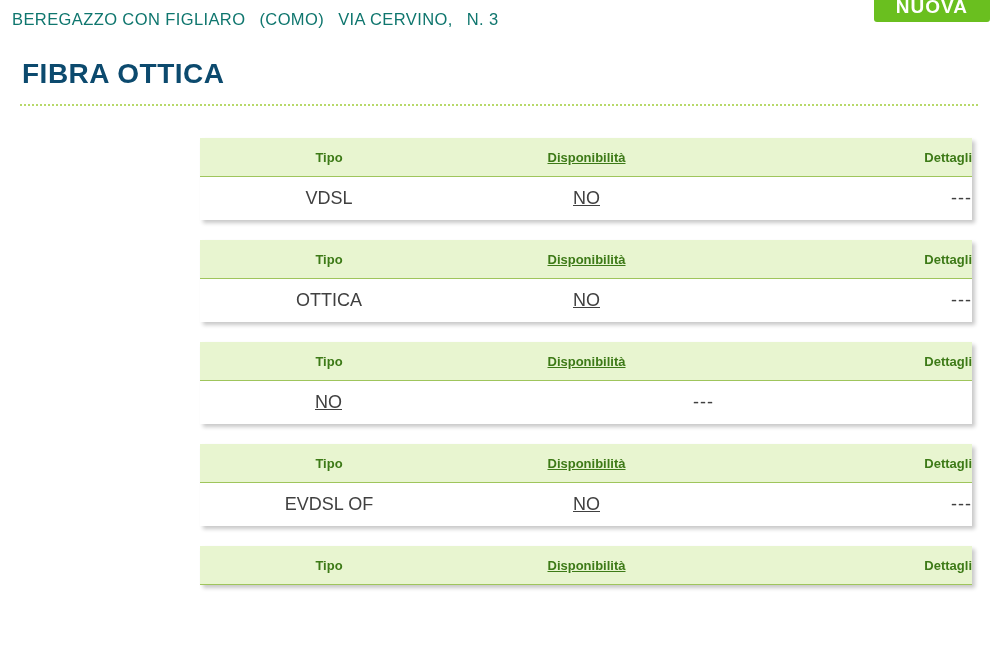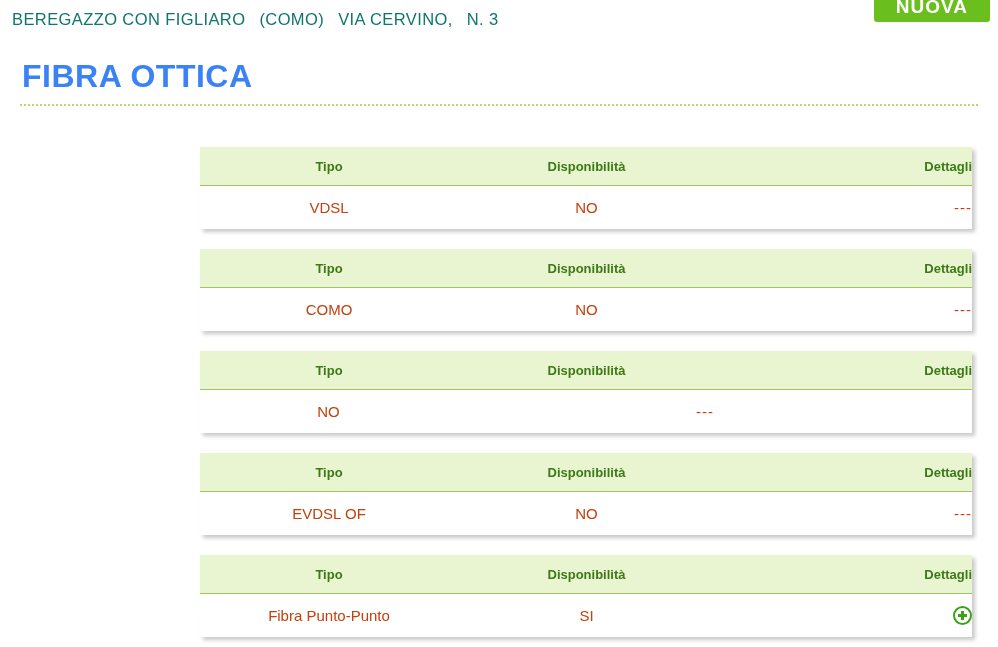--- a/index.html
+++ b/index.html
@@ -42,22 +42,22 @@
     letter-spacing: 0.4px;
     white-space: nowrap;
   }
   .address-line .seg {
     margin-right: 14px;
   }
   .section-title {
     position: absolute;
     top: 58px;
     left: 22px;
-    color: #3b82f6;
-    font-size: 32px;
+    color: #0c4a6e;
+    font-size: 28px;
     font-weight: bold;
     letter-spacing: 0.5px;
   }
   .divider {
     position: absolute;
     top: 104px;
     left: 20px;
     width: 958px;
     height: 0;
     border-top: 2px dotted #b7d96a;
@@ -66,49 +66,48 @@
     position: absolute;
     top: 138px;
     left: 200px;
     width: 775px;
   }
   .card {
     width: 772px;
     margin-bottom: 20px;
     box-shadow: 3px 3px 4px rgba(0,0,0,0.22);
     background: #ffffff;
-    margin-top: 9px;
   }
   .card .hdr {
     display: flex;
     background: #e8f5d0;
     border-bottom: 1px solid #9fc55c;
     height: 38px;
     align-items: center;
   }
   .card .row {
     display: flex;
     background: #ffffff;
     height: 43px;
     align-items: center;
   }
   .col {
     text-align: center;
     font-size: 13px;
   }
   .col-1 { width: 258px; }
-  .col-2 { width: 257px; }
+  .col-2 { width: 257px; text-decoration: underline; }
   .col-3 { width: 257px; text-align: right; }
   .hdr .col {
     color: #3d7a17;
     font-weight: bold;
   }
   .row .col {
-    color: #c2410c;
-    font-size: 15px;
+    color: #404040;
+    font-size: 18px;
   }
   .dash {
     color: #555555;
     letter-spacing: 1px;
   }
   .plus-icon {
     display: inline-block;
     width: 15px;
     height: 15px;
     border-radius: 50%;
@@ -166,21 +165,21 @@
       </div>
     </div>
 
     <div class="card">
       <div class="hdr">
         <div class="col col-1">Tipo</div>
         <div class="col col-2">Disponibilità</div>
         <div class="col col-3">Dettagli</div>
       </div>
       <div class="row">
-        <div class="col col-1">COMO</div>
+        <div class="col col-1">OTTICA</div>
         <div class="col col-2">NO</div>
         <div class="col col-3 dash">---</div>
       </div>
     </div>
 
     <div class="card">
       <div class="hdr">
         <div class="col col-1">Tipo</div>
         <div class="col col-2">Disponibilità</div>
         <div class="col col-3">Dettagli</div>
@@ -202,24 +201,17 @@
         <div class="col col-2">NO</div>
         <div class="col col-3 dash">---</div>
       </div>
     </div>
 
     <div class="card">
       <div class="hdr">
         <div class="col col-1">Tipo</div>
         <div class="col col-2">Disponibilità</div>
         <div class="col col-3">Dettagli</div>
-      </div>
-      <div class="row">
-        <div class="col col-1">Fibra Punto-Punto</div>
-        <div class="col col-2">SI</div>
-        <div class="col col-3">
-          <span class="plus-icon"></span>
-        </div>
       </div>
     </div>
 
   </div>
 </div>
 
 </body></html>

